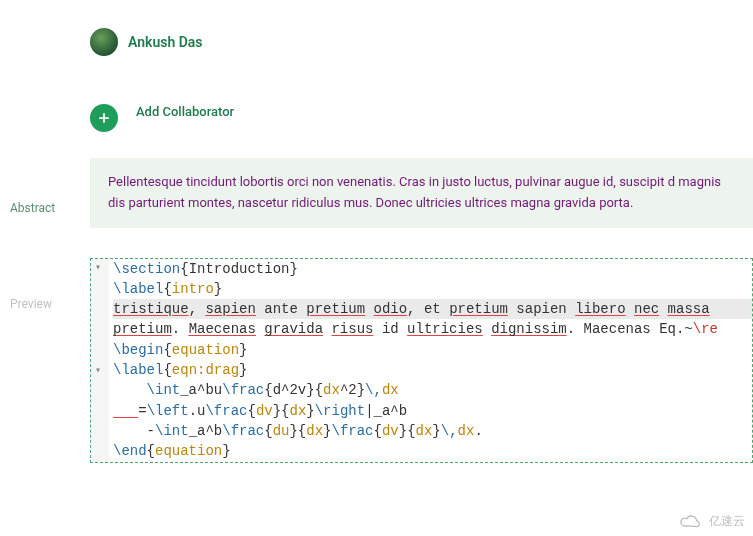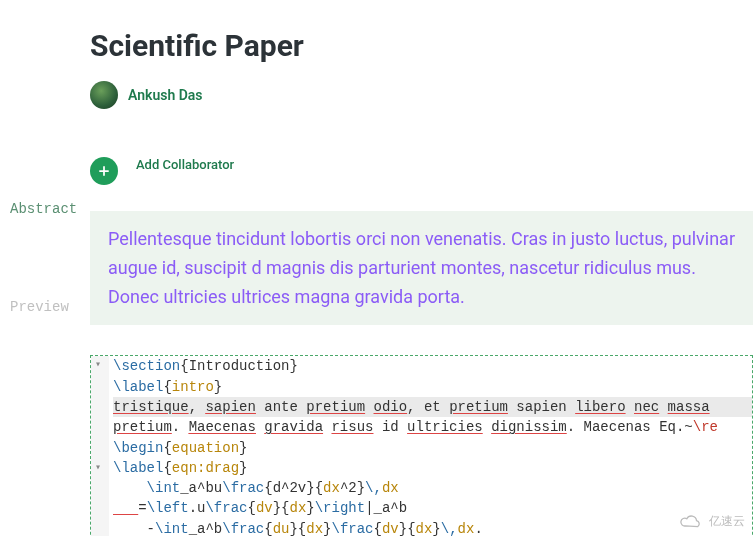--- a/index.html
+++ b/index.html
@@ -11,25 +11,24 @@
       overflow: hidden;
       position: relative;
     }
     .container { display: flex; }
     .sidebar {
       width: 90px;
       flex-shrink: 0;
       padding-top: 195px;
     }
     .sidebar-item {
-      font-size: 14px;
+      font-size: 12px;
       color: #c0c0c0;
       padding: 6px 10px;
       cursor: pointer;
-      font-family: Liberation Mono, monospace;
     }
     .sidebar-item.active { color: #5a8f72; }
     .sidebar-item + .sidebar-item { margin-top: 70px; }
     .main {
       flex: 1;
       padding-top: 28px;
     }
     .title {
       font-size: 30px;
       font-weight: 700;
@@ -74,22 +73,22 @@
     }
     .add-btn svg { width: 14px; height: 14px; }
     .add-collab-label {
       font-size: 13px;
       color: #1f7a4d;
       font-weight: 500;
     }
     .abstract-box {
       background: #edf4ee;
       padding: 14px 18px;
-      font-size: 18px;
-      color: #8b5cf6;
+      font-size: 13px;
+      color: #701a75;
       line-height: 1.6;
       margin-bottom: 30px;
     }
     .editor-wrap {
       border: 1px dashed #4aa86a;
       font-family: "Courier New", Courier, monospace;
       font-size: 14px;
       line-height: 1.45;
       position: relative;
       white-space: nowrap;
@@ -138,21 +137,20 @@
 </head>
 <body>
 
 <div class="container">
   <div class="sidebar">
     <div class="sidebar-item active">Abstract</div>
     <div class="sidebar-item">Preview</div>
   </div>
 
   <div class="main">
-    <h1 class="title">Scientific Paper</h1>
 
     <div class="author-row">
       <div class="avatar"></div>
       <span class="author-name">Ankush Das</span>
     </div>
 
     <div class="add-collab-row">
       <div class="add-btn">
         <svg viewBox="0 0 24 24" fill="none" stroke="#fff" stroke-width="3" stroke-linecap="round">
           <line x1="12" y1="5" x2="12" y2="19"></line>

